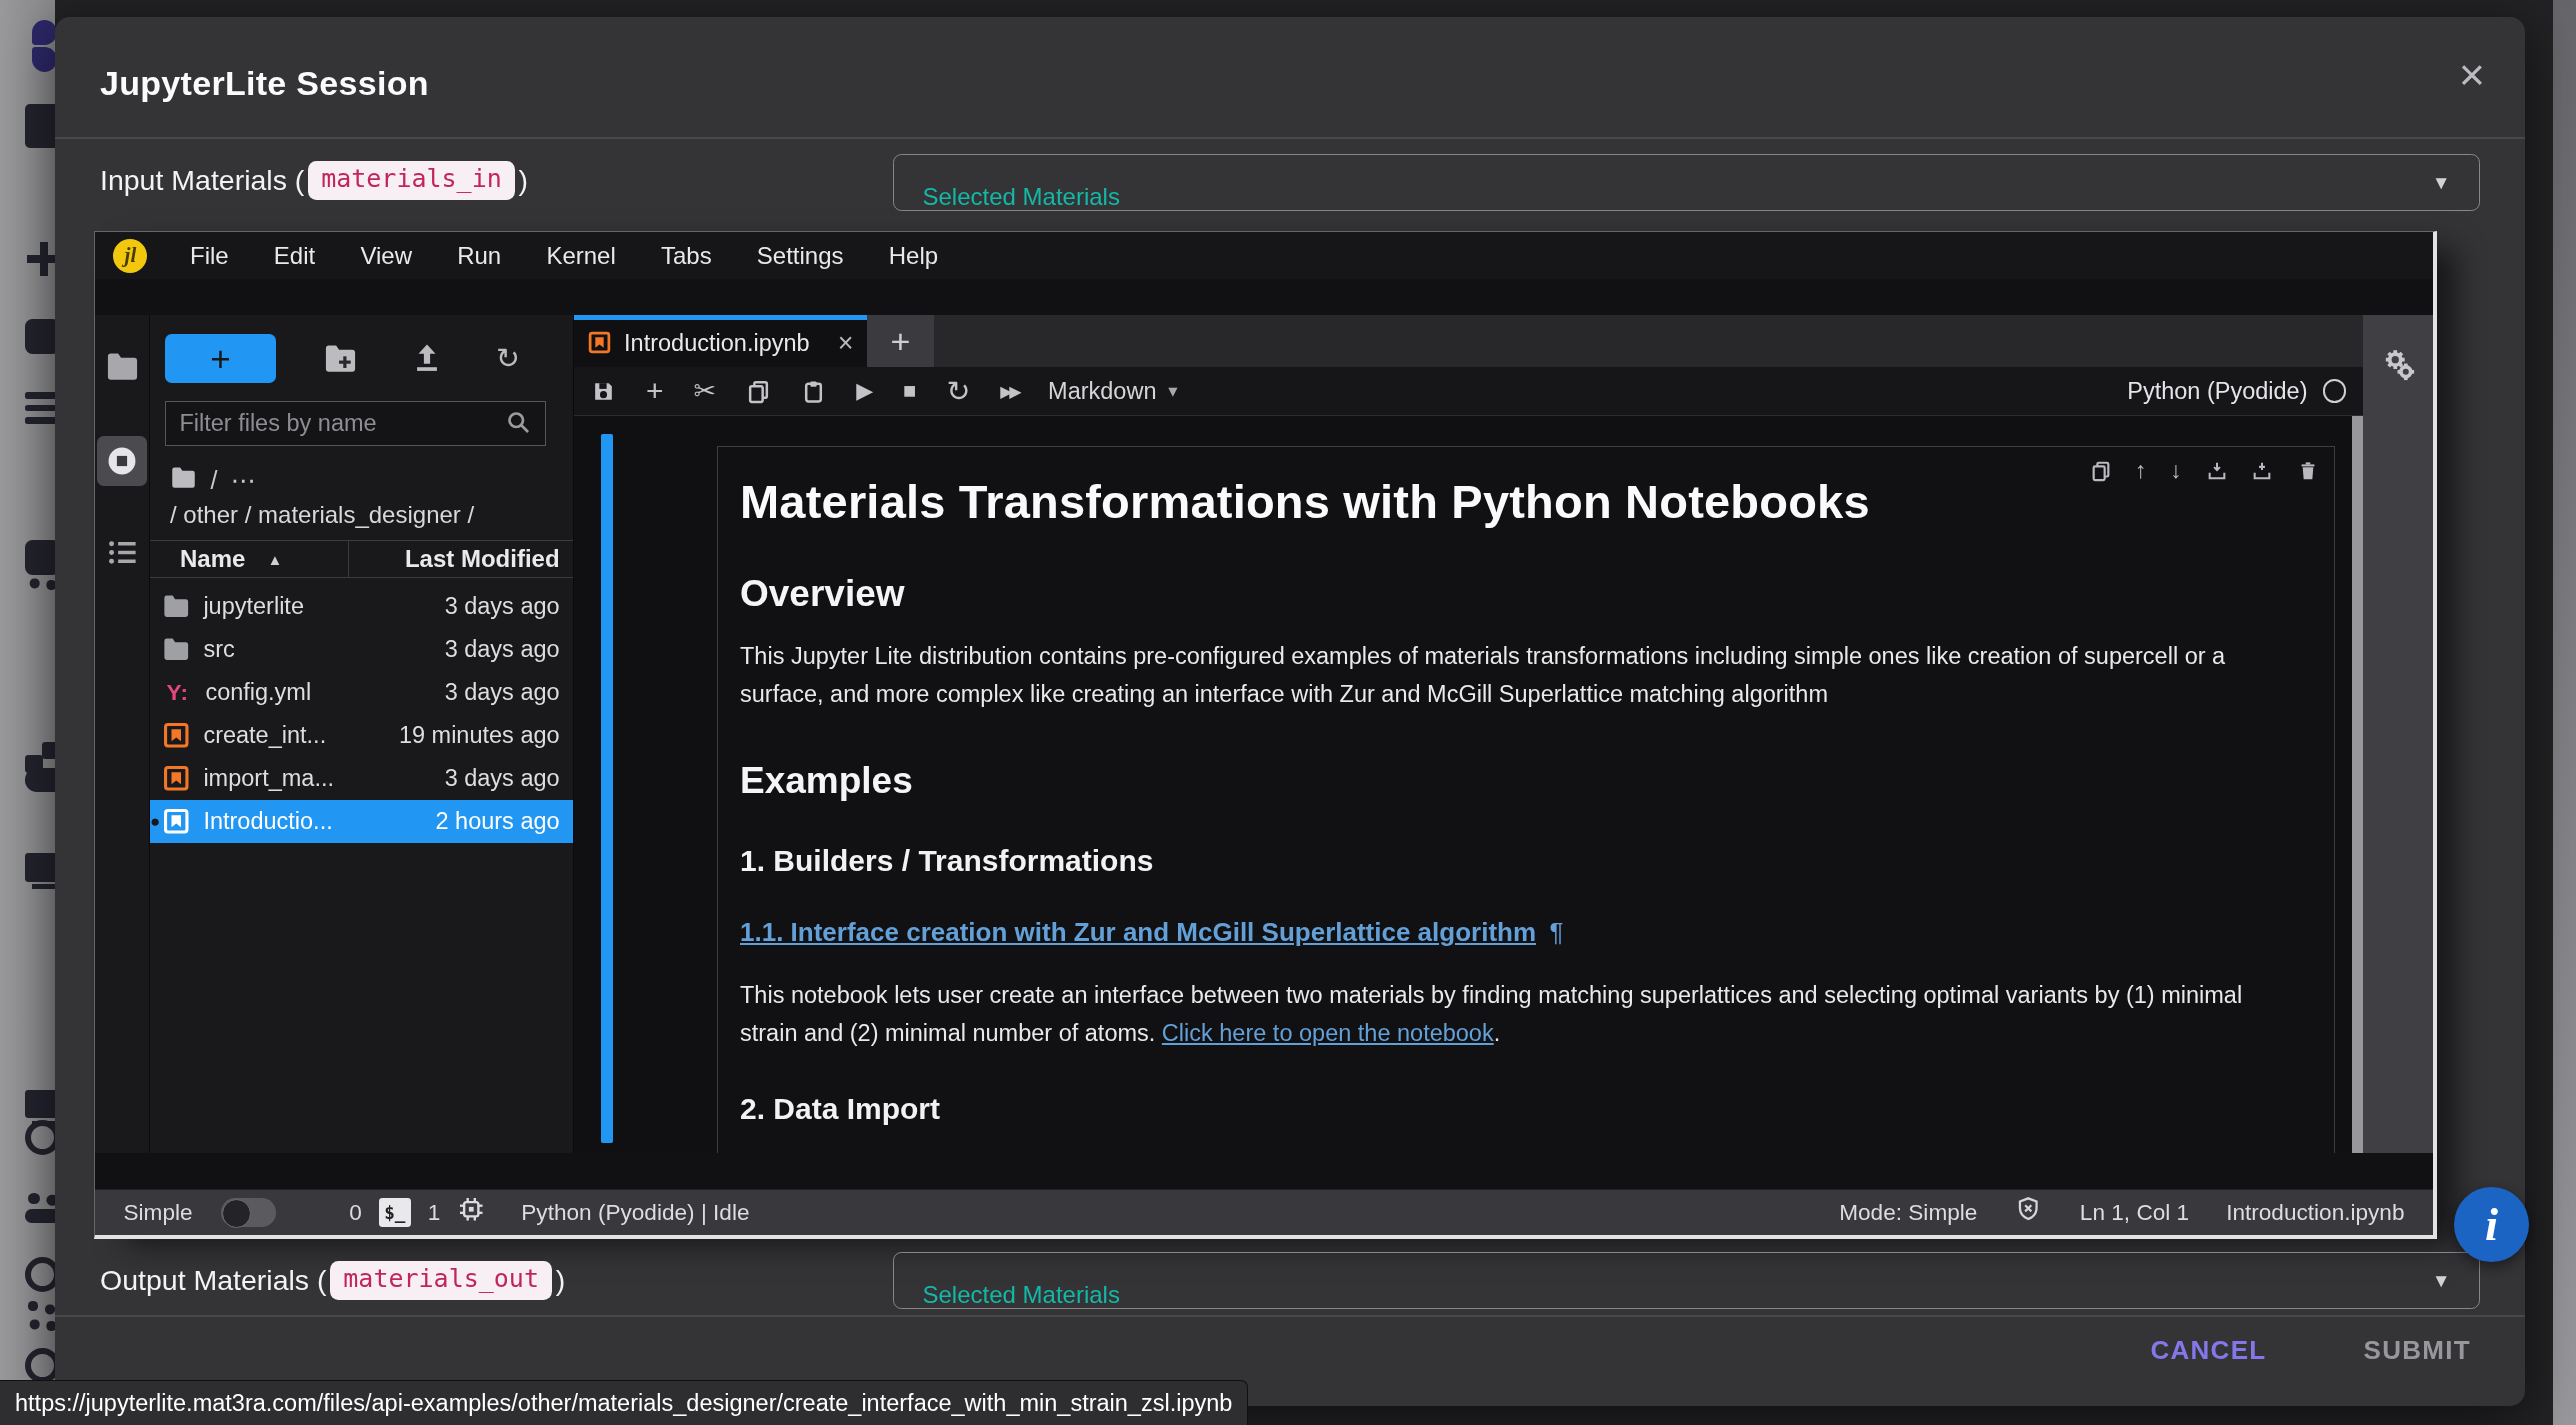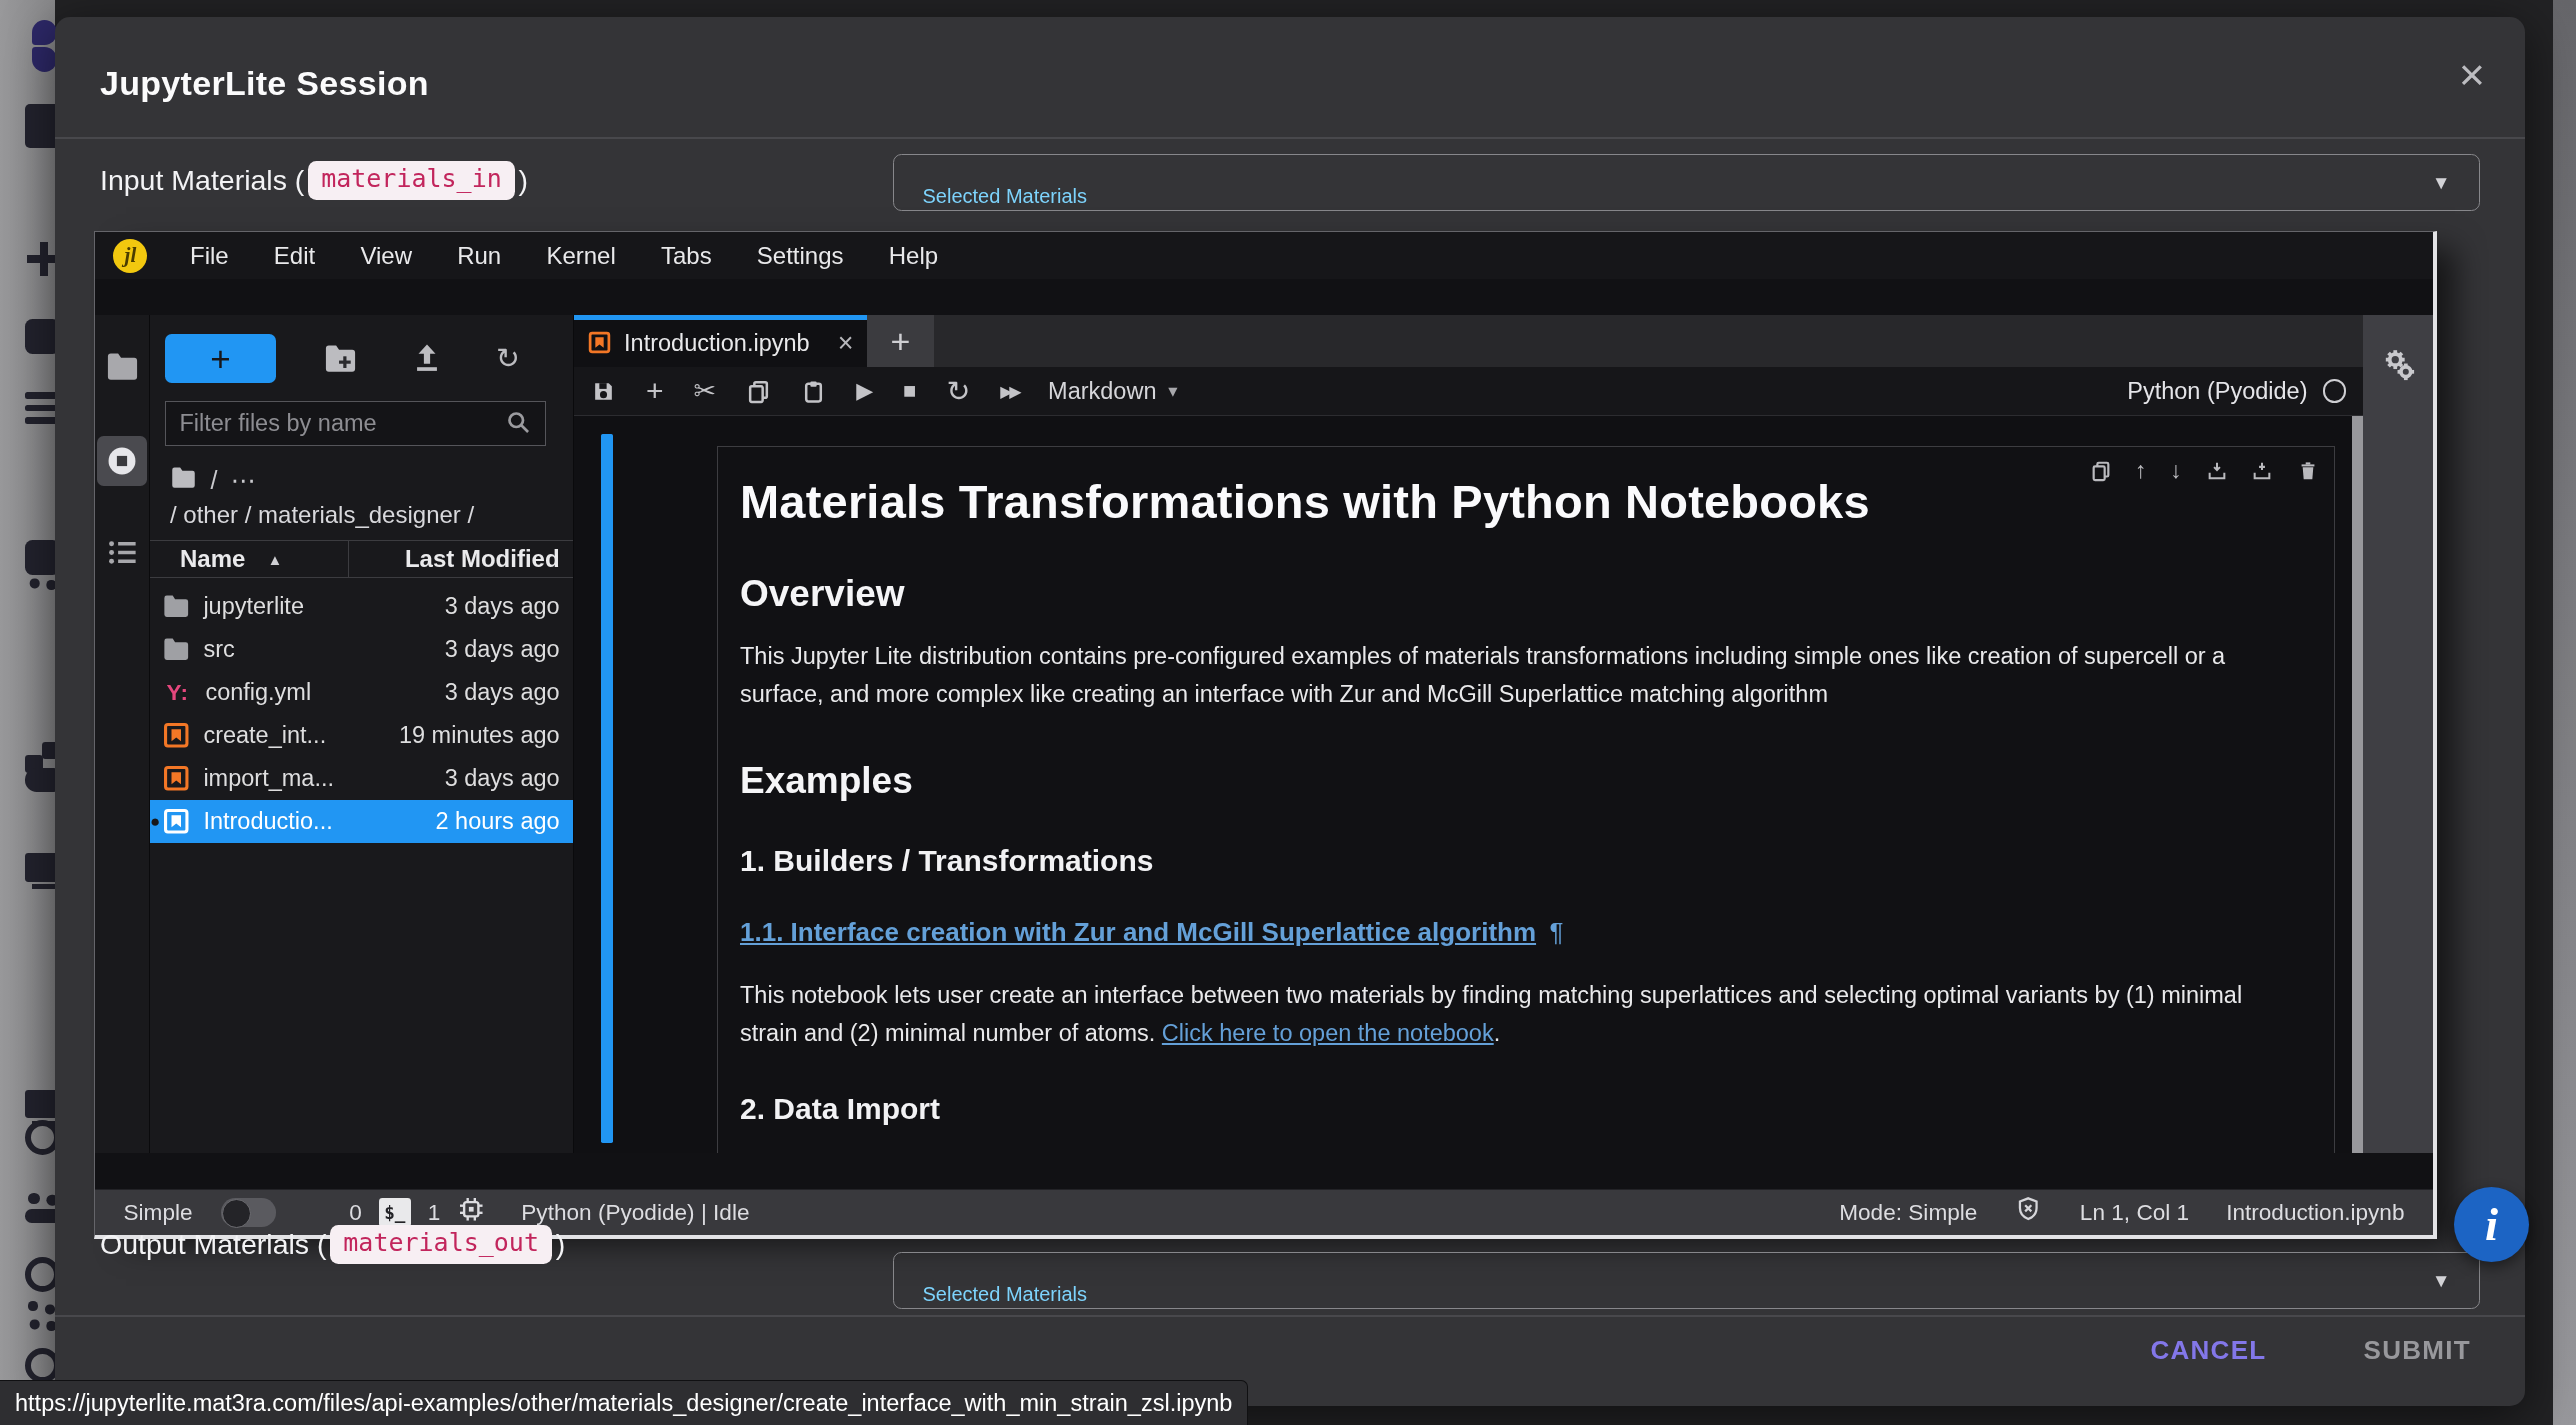--- a/index.html
+++ b/index.html
@@ -48,21 +48,21 @@
   .modal-close { position:absolute; right:40px; top:35px; font-size:45px; color:#bcbcc0;
     font-weight:300; cursor:pointer; line-height:1; }
   .hdr-div { position:absolute; left:0; top:120px; width:100%; height:1.7px; background:#48484c; }
 
   .io-label { position:absolute; left:45px; font-size:28.5px; color:#f3f3f5; display:flex; align-items:center; }
   .chip { display:inline-block; background:#f7eff3; color:#c2255c;
     font-family:"DejaVu Sans Mono", monospace; font-size:25px; padding:4.2px 13.4px 5.9px;
     border-radius:8.4px; margin:0 3.4px; line-height:1.15; }
   .dropdown { position:absolute; left:838px; width:1587px; height:57px; border:1.7px solid #87878b;
     border-radius:8.4px; display:flex; align-items:center; padding:0 28.5px; cursor:pointer; }
-  .dd-text { color:#7dd3fc; font-size:20px;margin-top:28px; }
+  .dd-text { color:#14b8a6; font-size:24px;margin-top:28px; }
   .dd-caret { margin-left:auto; color:#d2d2d6; font-size:19px; }
 
   
   .app { position:absolute; left:39px; top:214px; width:2343px; height:1008px;
     background:#111114; border:1.7px solid #65656a; border-right:4.2px solid #e3e3e6;
     border-bottom:4.2px solid #e3e3e6; display:flex; flex-direction:column;
     box-shadow:25px 11.7px 28.5px -6.7px rgba(0,0,0,.6);gap:36px; }
   .menubar { height:47px; background:#161619; display:flex; align-items:center; padding-left:18.4px; flex:none; }
   .jlogo { width:34px; height:34px; border-radius:50%; background:#f2c80f; color:#4a3c00;
     display:flex; align-items:center; justify-content:center; font-family:"Liberation Serif",serif;
@@ -529,21 +529,21 @@
             <path d="M12 2.8l7 2.6v5.6c0 4.6-3 7.7-7 9.2-4-1.5-7-4.6-7-9.2V5.4z"></path>
             <path d="M9.4 8.6l5.2 5.2M14.6 8.6l-5.2 5.2"></path>
           </svg>
         </span>
         <span>Ln 1, Col 1</span>
         <span>Introduction.ipynb</span>
       </span>
     </div>
   </div>
 
-  <div class="io-label" style="top:1208px">
+  <div class="io-label" style="top:1244px">
     <span>Output Materials (</span>
       <span class="chip">materials_out</span>
       <span>)</span>
   </div>
   <div class="dropdown" style="top:1235px">
     <span class="dd-text">Selected Materials</span>
     <span class="dd-caret">▼</span>
   </div>
 
   <div class="ftr-div"></div>

